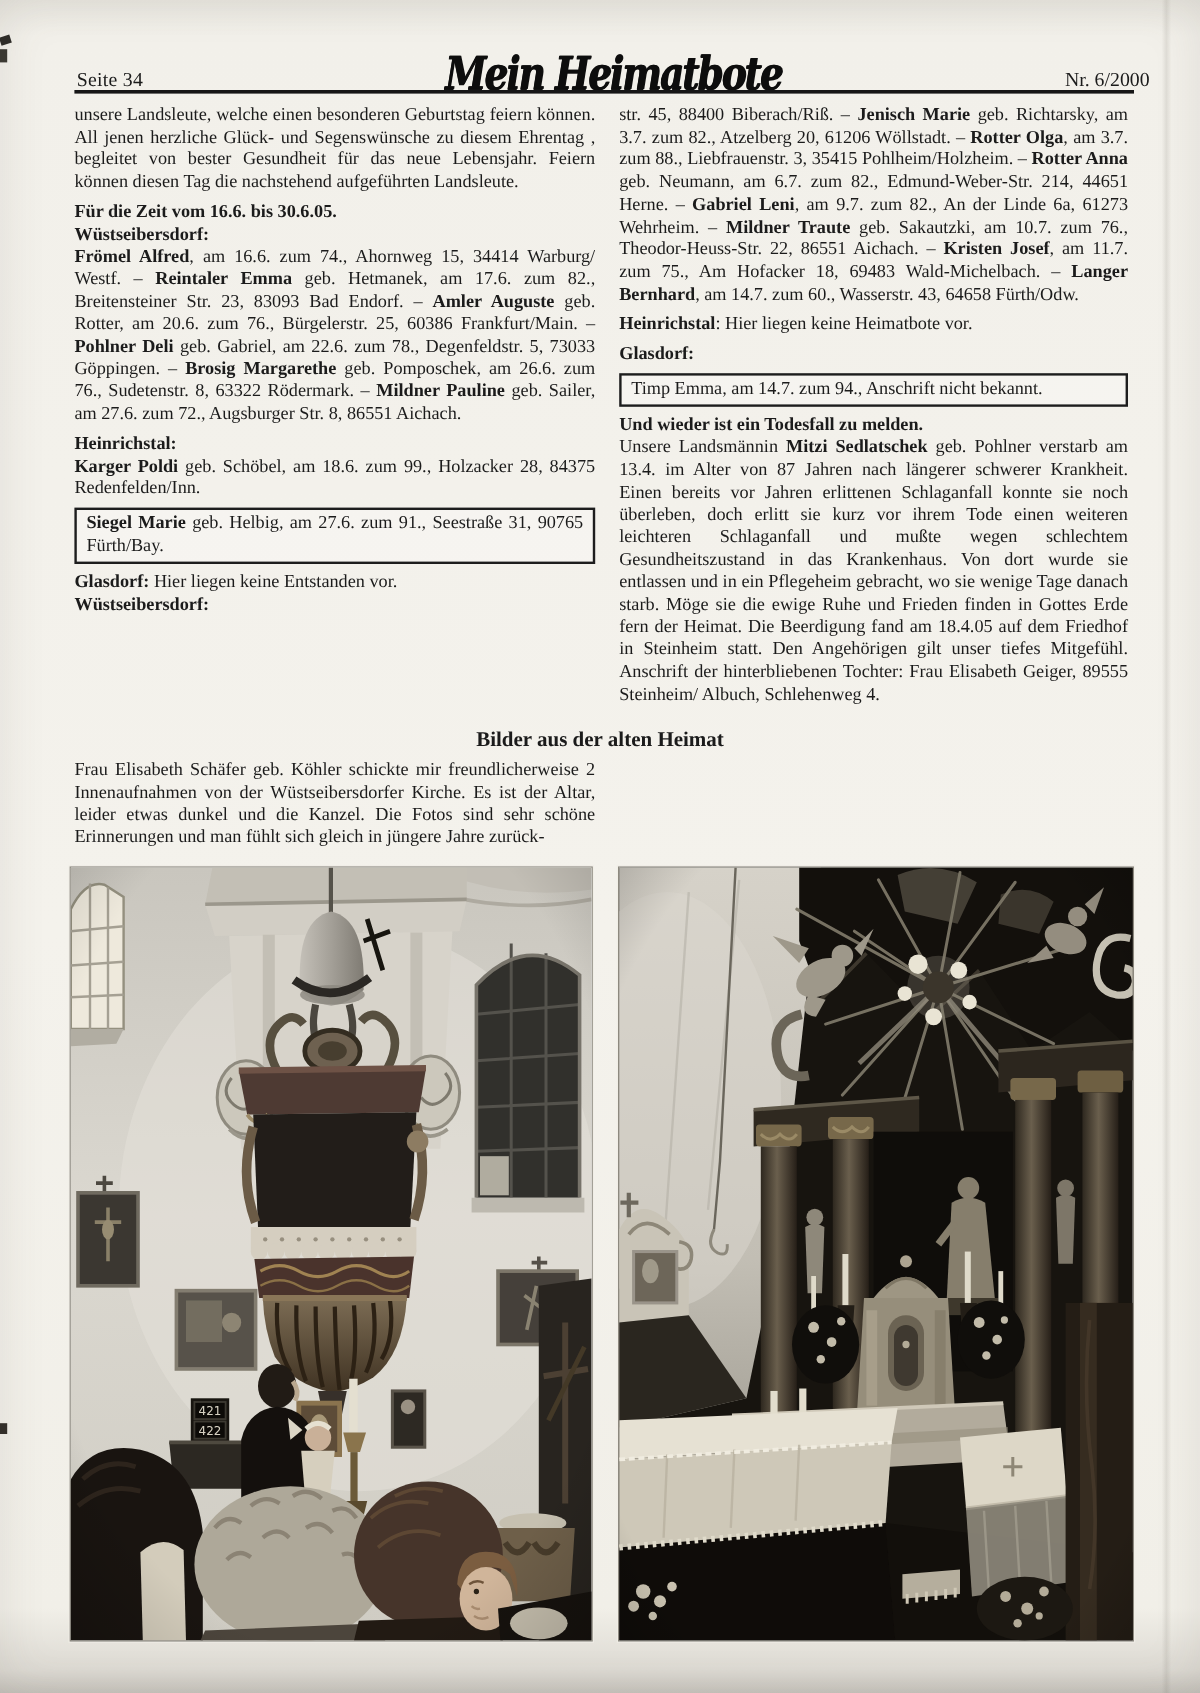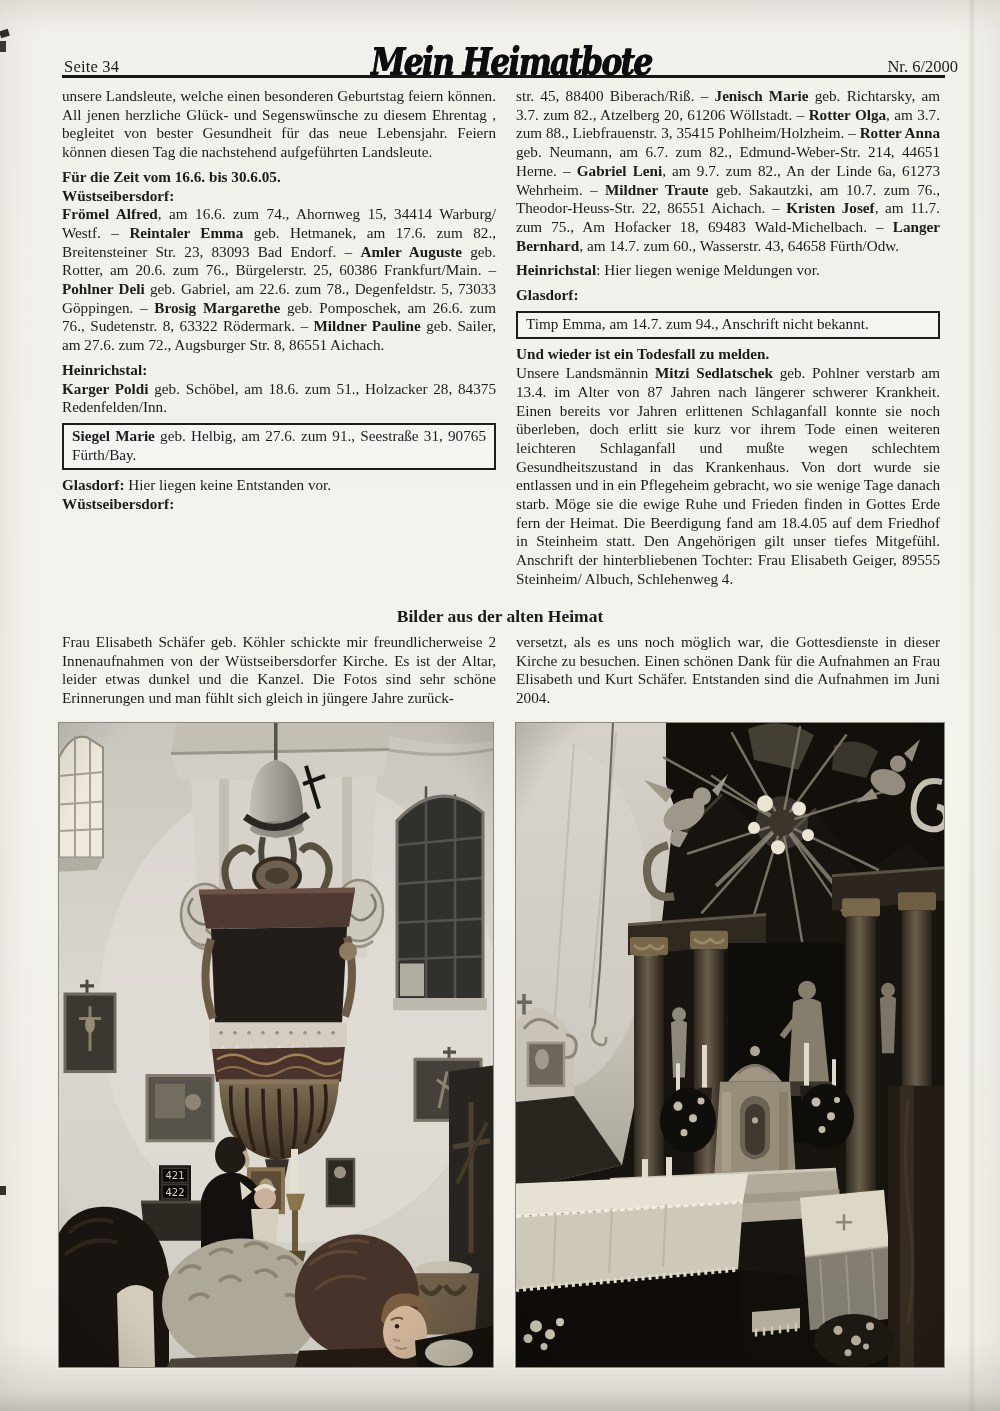--- a/index.html
+++ b/index.html
@@ -61,47 +61,44 @@
   </div>
   <div class="rule"></div>
 
   <div class="cols" id="cols1">
     <div class="col col-l">
       <p>unsere Landsleute, welche einen besonderen Geburtstag feiern können. All jenen herzliche Glück- und Segenswünsche zu diesem Ehrentag , begleitet von bester Gesundheit für das neue Lebensjahr. Feiern können diesen Tag die nachstehend aufgeführten Landsleute.</p>
       <p class="h mt6">Für die Zeit vom 16.6. bis 30.6.05.</p>
       <p class="h">Wüstseibersdorf:</p>
       <p><span style="font-weight: bold;">Frömel Alfred</span><span>, am 16.6. zum 74., Ahornweg 15, 34414 Warburg/ Westf. – </span><span style="font-weight: bold;">Reintaler Emma</span><span> geb. Hetmanek, am 17.6. zum 82., Breitensteiner Str. 23, 83093 Bad Endorf. – </span><span style="font-weight: bold;">Amler Auguste</span><span> geb. Rotter, am 20.6. zum 76., Bürgelerstr. 25, 60386 Frankfurt/Main. – </span><span style="font-weight: bold;">Pohlner Deli</span><span> geb. Gabriel, am 22.6. zum 78., Degenfeldstr. 5, 73033 Göppingen. – </span><span style="font-weight: bold;">Brosig Margarethe</span><span> geb. Pomposchek, am 26.6. zum 76., Sudetenstr. 8, 63322 Rödermark. – </span><span style="font-weight: bold;">Mildner Pauline</span><span> geb. Sailer, am 27.6. zum 72., Augsburger Str. 8, 86551 Aichach.</span></p>
       <p class="h mt6">Heinrichstal:</p>
-      <p><span style="font-weight: bold;">Karger Poldi</span><span> geb. Schöbel, am 18.6. zum 51., Holzacker 28, 84375 Redenfelden/Inn.</span></p>
+      <p><span style="font-weight: bold;">Karger Poldi</span><span> geb. Schöbel, am 18.6. zum 99., Holzacker 28, 84375 Redenfelden/Inn.</span></p>
       <div class="box">
         <p><span style="font-weight: bold;">Siegel Marie</span><span> geb. Helbig, am 27.6. zum 91., Seestraße 31, 90765 Fürth/Bay.</span></p>
       </div>
       <p><span style="font-weight: bold;">Glasdorf:</span><span> Hier liegen keine Entstanden vor.</span></p>
       <p class="h">Wüstseibersdorf:</p>
     </div>
     <div class="col col-r">
       <p><span>str. 45, 88400 Biberach/Riß. – </span><span style="font-weight: bold;">Jenisch Marie</span><span> geb. Richtarsky, am 3.7. zum 82., Atzelberg 20, 61206 Wöllstadt. – </span><span style="font-weight: bold;">Rotter Olga</span><span>, am 3.7. zum 88., Liebfrauenstr. 3, 35415 Pohlheim/Holzheim. – </span><span style="font-weight: bold;">Rotter Anna</span><span> geb. Neumann, am 6.7. zum 82., Edmund-Weber-Str. 214, 44651 Herne. – </span><span style="font-weight: bold;">Gabriel Leni</span><span>, am 9.7. zum 82., An der Linde 6a, 61273 Wehrheim. – </span><span style="font-weight: bold;">Mildner Traute</span><span> geb. Sakautzki, am 10.7. zum 76., Theodor-Heuss-Str. 22, 86551 Aichach. – </span><span style="font-weight: bold;">Kristen Josef</span><span>, am 11.7. zum 75., Am Hofacker 18, 69483 Wald-Michelbach. – </span><span style="font-weight: bold;">Langer Bernhard</span><span>, am 14.7. zum 60., Wasserstr. 43, 64658 Fürth/Odw.</span></p>
-      <p class="mt6"><span style="font-weight: bold;">Heinrichstal</span><span>: Hier liegen wenige Meldungen vor.</span></p>
+      <p class="mt6"><span style="font-weight: bold;">Heinrichstal</span><span>: Hier liegen keine Heimatbote vor.</span></p>
       <p class="h mt6">Glasdorf:</p>
       <div class="box">
         <p><span style="font-weight: normal;">Timp Emma</span><span>, am 14.7. zum 94., Anschrift nicht bekannt.</span></p>
       </div>
       <p class="h mt6">Und wieder ist ein Todesfall zu melden.</p>
       <p><span>Unsere Landsmännin </span><span style="font-weight: bold;">Mitzi Sedlatschek</span><span> geb. Pohlner verstarb am 13.4. im Alter von 87 Jahren nach längerer schwerer Krankheit. Einen bereits vor Jahren erlittenen Schlaganfall konnte sie noch überleben, doch erlitt sie kurz vor ihrem Tode einen weiteren leichteren Schlaganfall und mußte wegen schlechtem Gesundheitszustand in das Krankenhaus. Von dort wurde sie entlassen und in ein Pflegeheim gebracht, wo sie wenige Tage danach starb. Möge sie die ewige Ruhe und Frieden finden in Gottes Erde fern der Heimat. Die Beerdigung fand am 18.4.05 auf dem Friedhof in Steinheim statt. Den Angehörigen gilt unser tiefes Mitgefühl. Anschrift der hinterbliebenen Tochter: Frau Elisabeth Geiger, 89555 Steinheim/ Albuch, Schlehenweg 4.</span></p>
     </div>
   </div>
 
   <div class="section-title">Bilder aus der alten Heimat</div>
 
   <div class="cols" id="cols2">
     <div class="col col-l">
       <p>Frau Elisabeth Schäfer geb. Köhler schickte mir freundlicherweise 2 Innenaufnahmen von der Wüstseibersdorfer Kirche. Es ist der Altar, leider etwas dunkel und die Kanzel. Die Fotos sind sehr schöne Erinnerungen und man fühlt sich gleich in jüngere Jahre zurück-</p>
-    </div>
-    <div class="col col-r">
-      <p>versetzt, als es uns noch möglich war, die Gottesdienste in dieser Kirche zu besuchen. Einen schönen Dank für die Aufnahmen an Frau Elisabeth und Kurt Schäfer. Entstanden sind die Aufnahmen im Juni 2004.</p>
     </div>
   </div>
 
   <div class="photos">
 
     <figure class="photo" style="margin:0">
       <svg width="434" height="644" viewBox="0 0 434 632" preserveAspectRatio="none">
         <defs>
           <linearGradient id="g-wall" x1="0" y1="0" x2="0" y2="1">
             <stop offset="0" stop-color="#c9c6be"></stop>

